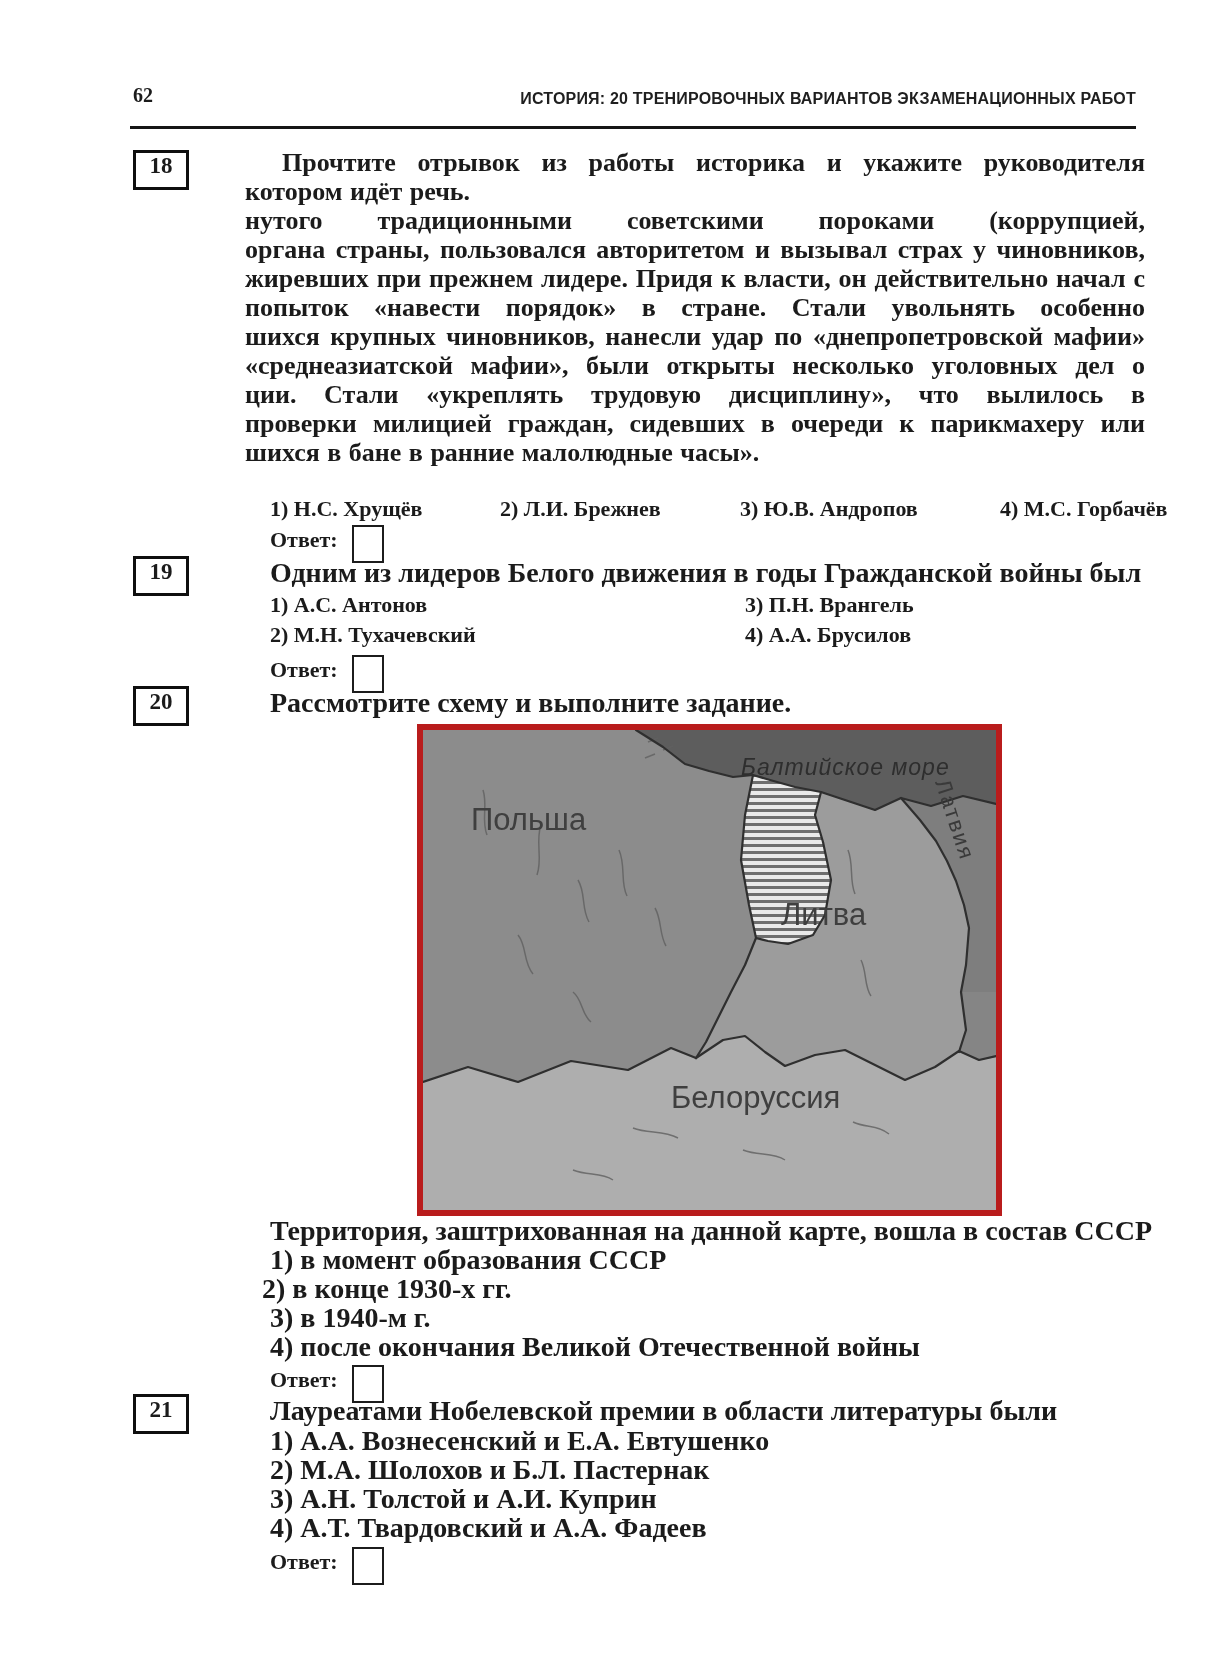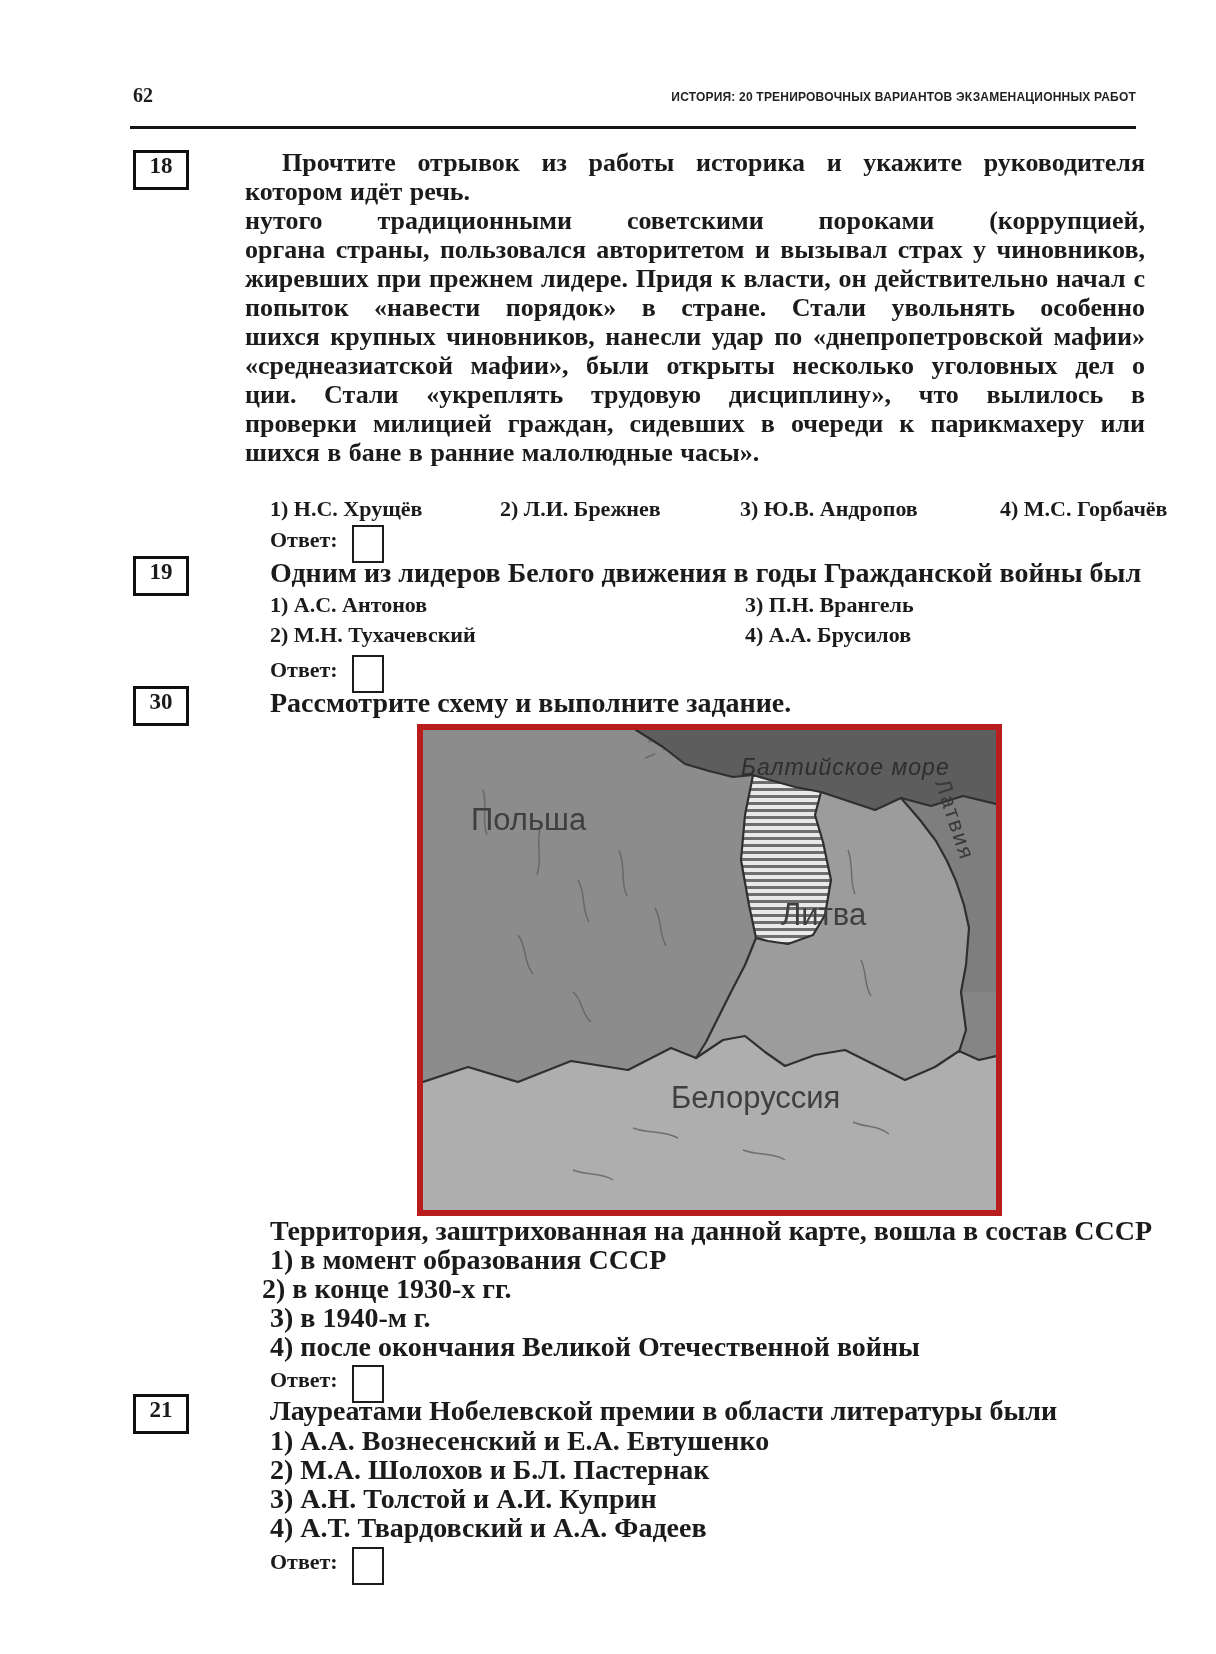--- a/index.html
+++ b/index.html
@@ -5,21 +5,21 @@
   html,body{margin:0;padding:0;background:#9a9a9a;}
   .page{
     position:relative;width:1216px;height:1654px;background:#ffffff;
     font-family:"Liberation Serif", serif;color:#1b1b1b;overflow:hidden;
     margin:0 auto;
   }
   .abs{position:absolute;}
   .pgnum{left:133px;top:84px;font-size:20px;font-weight:600;}
   .runhead{
     right:80px;top:90px;font-family:"Liberation Sans", sans-serif;
-    font-size:12px;font-weight:700;letter-spacing:.2px;color:#1f1f1f;white-space:nowrap;
+    font-size:16px;font-weight:700;letter-spacing:.2px;color:#1f1f1f;white-space:nowrap;
   }
   .rule{left:130px;top:126px;width:1006px;height:3px;background:#161616;}
   .qbox{
     left:133px;width:56px;height:40px;border:3px solid #0f0f0f;
     display:flex;align-items:flex-start;justify-content:center;
     font-size:23px;font-weight:700;background:#fff;box-sizing:border-box;
   }
   .para{left:233px;width:900px;font-size:26px;font-weight:700;line-height:29px;margin-left:12px;}
   .ln{height:29px;text-align:justify;text-align-last:justify;overflow:hidden;word-spacing:1px;}
   .ln.end{text-align-last:left;}
@@ -79,21 +79,21 @@
   <div class="abs optrow" style="top:620px;width:930px">
     <span class="opt" style="left:0">2) М.Н. Тухачевский</span>
     <span class="opt" style="left:475px">4) А.А. Брусилов</span>
   </div>
   <div class="abs ansrow" style="top:648px">
     <span>Ответ:</span>
     <span class="ansbox"></span>
   </div>
 
   <div class="abs qbox" style="top:686px">
-    <span>30</span>
+    <span>20</span>
   </div>
   <div class="abs qline" style="left:270px;top:688px">Рассмотрите схему и выполните задание.</div>
 
   <div class="abs mapwrap">
     <svg width="573" height="480" viewBox="0 0 573 480" xmlns="http://www.w3.org/2000/svg">
       <defs>
         <pattern id="hatch" width="8" height="7" patternUnits="userSpaceOnUse">
           <rect width="8" height="7" fill="#e9e9e9"></rect>
           <rect y="2" width="8" height="3" fill="#6e6e6e"></rect>
         </pattern>

